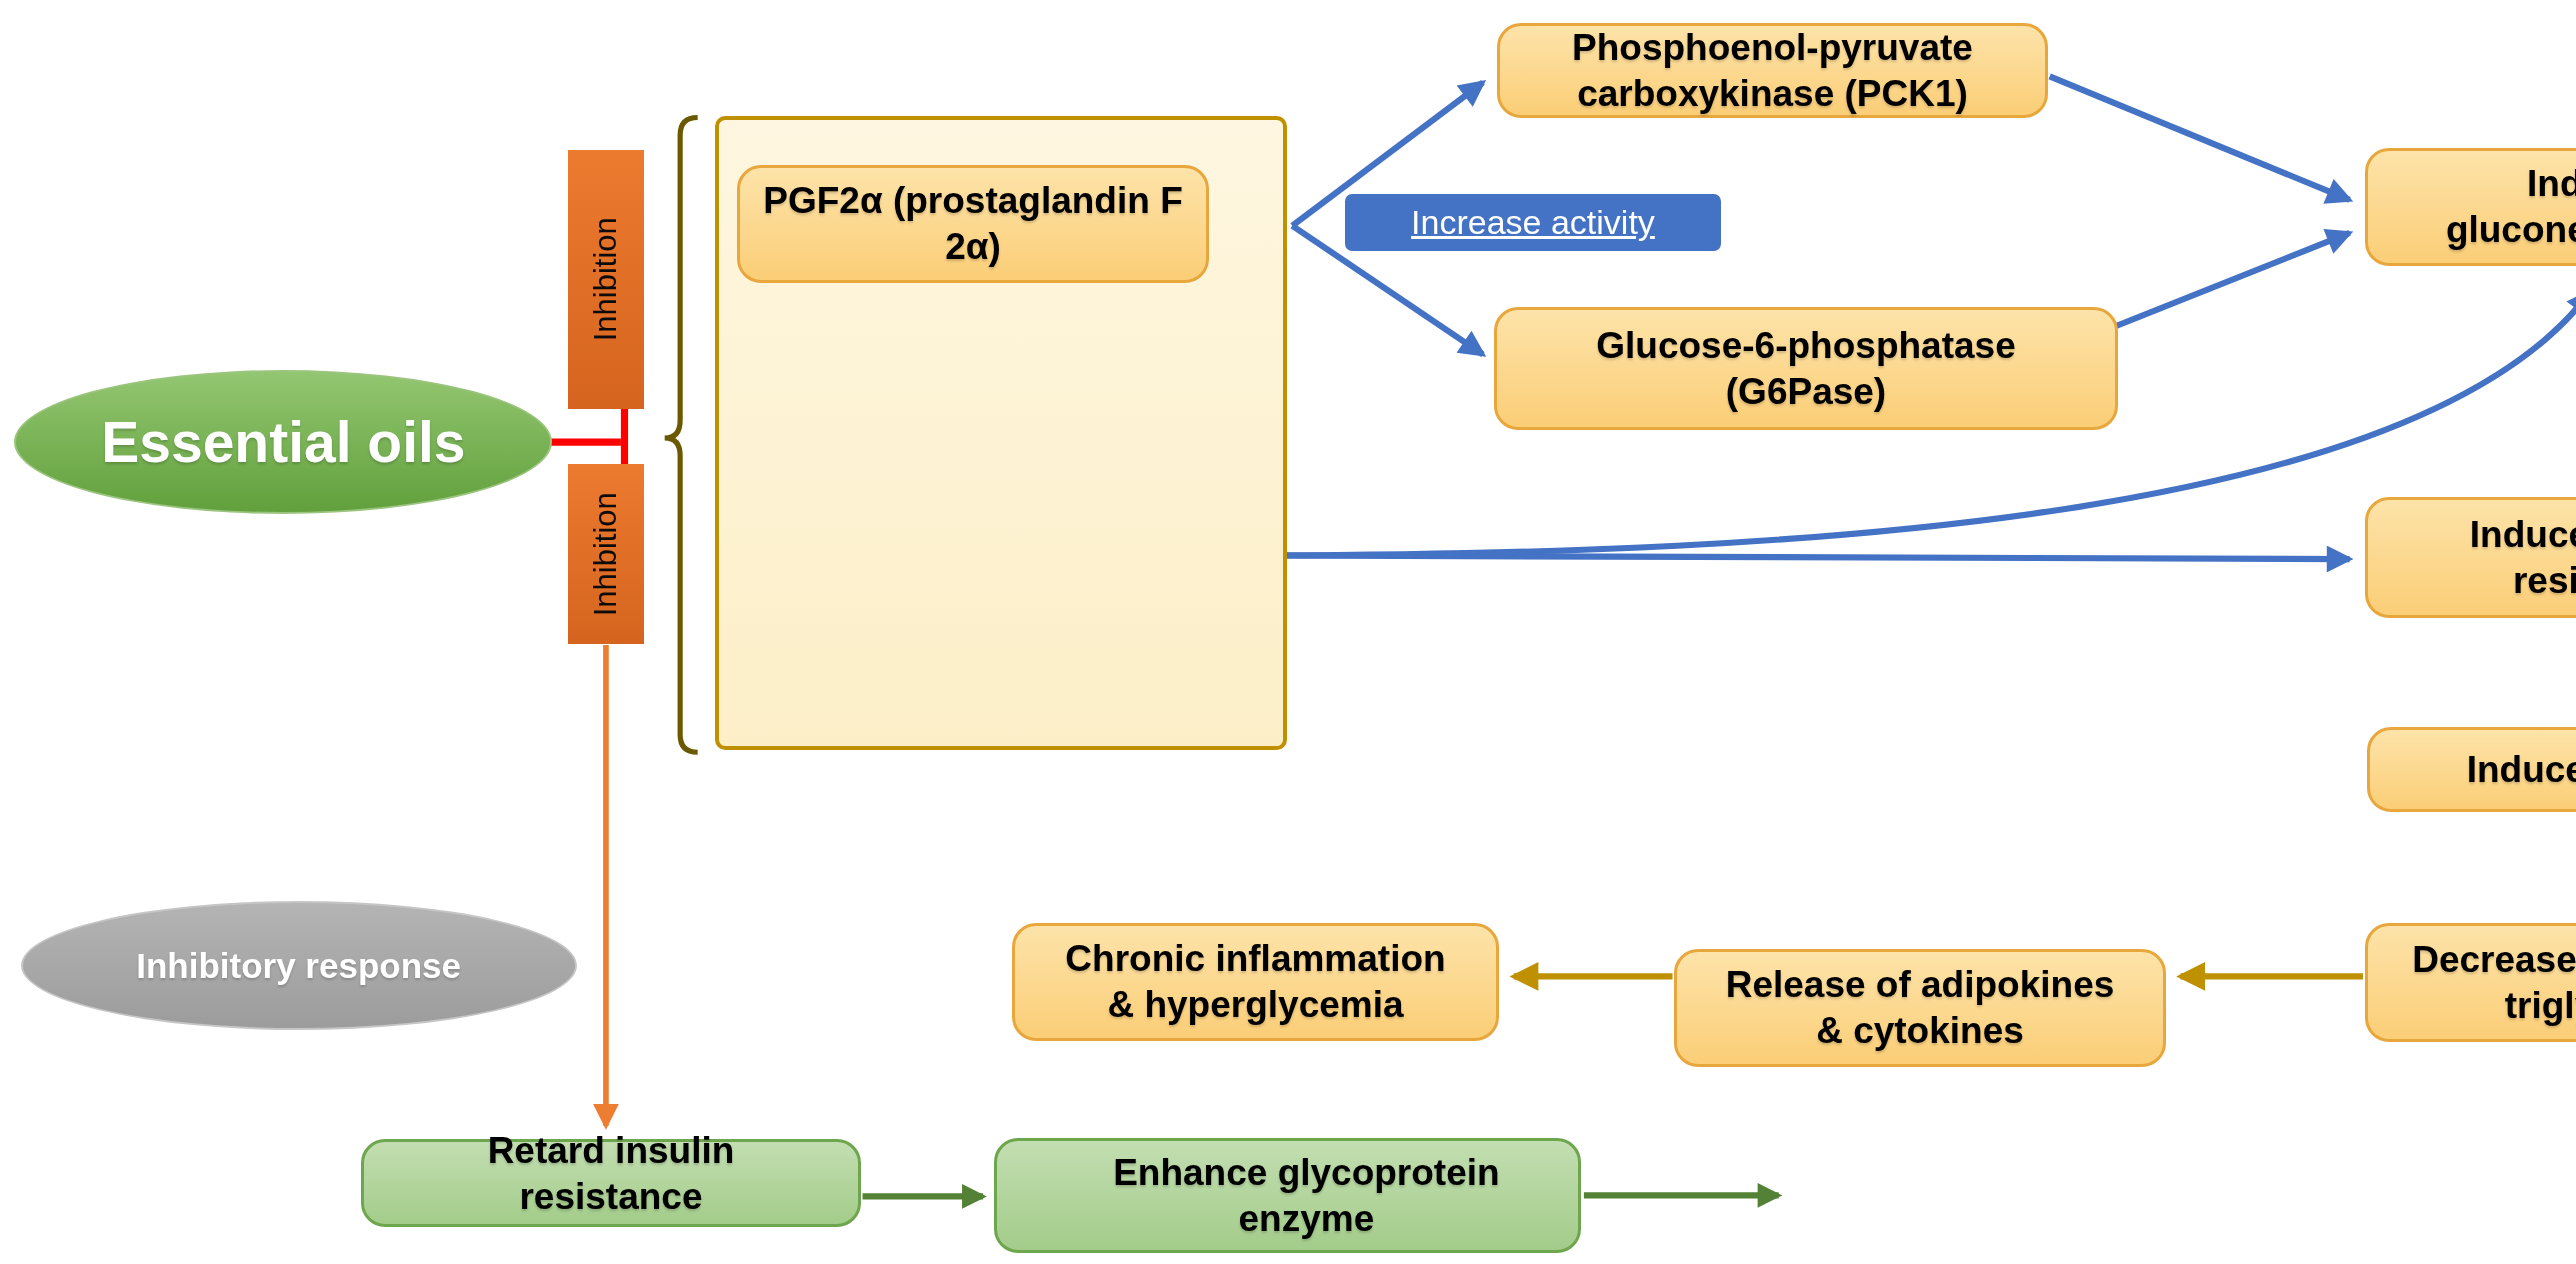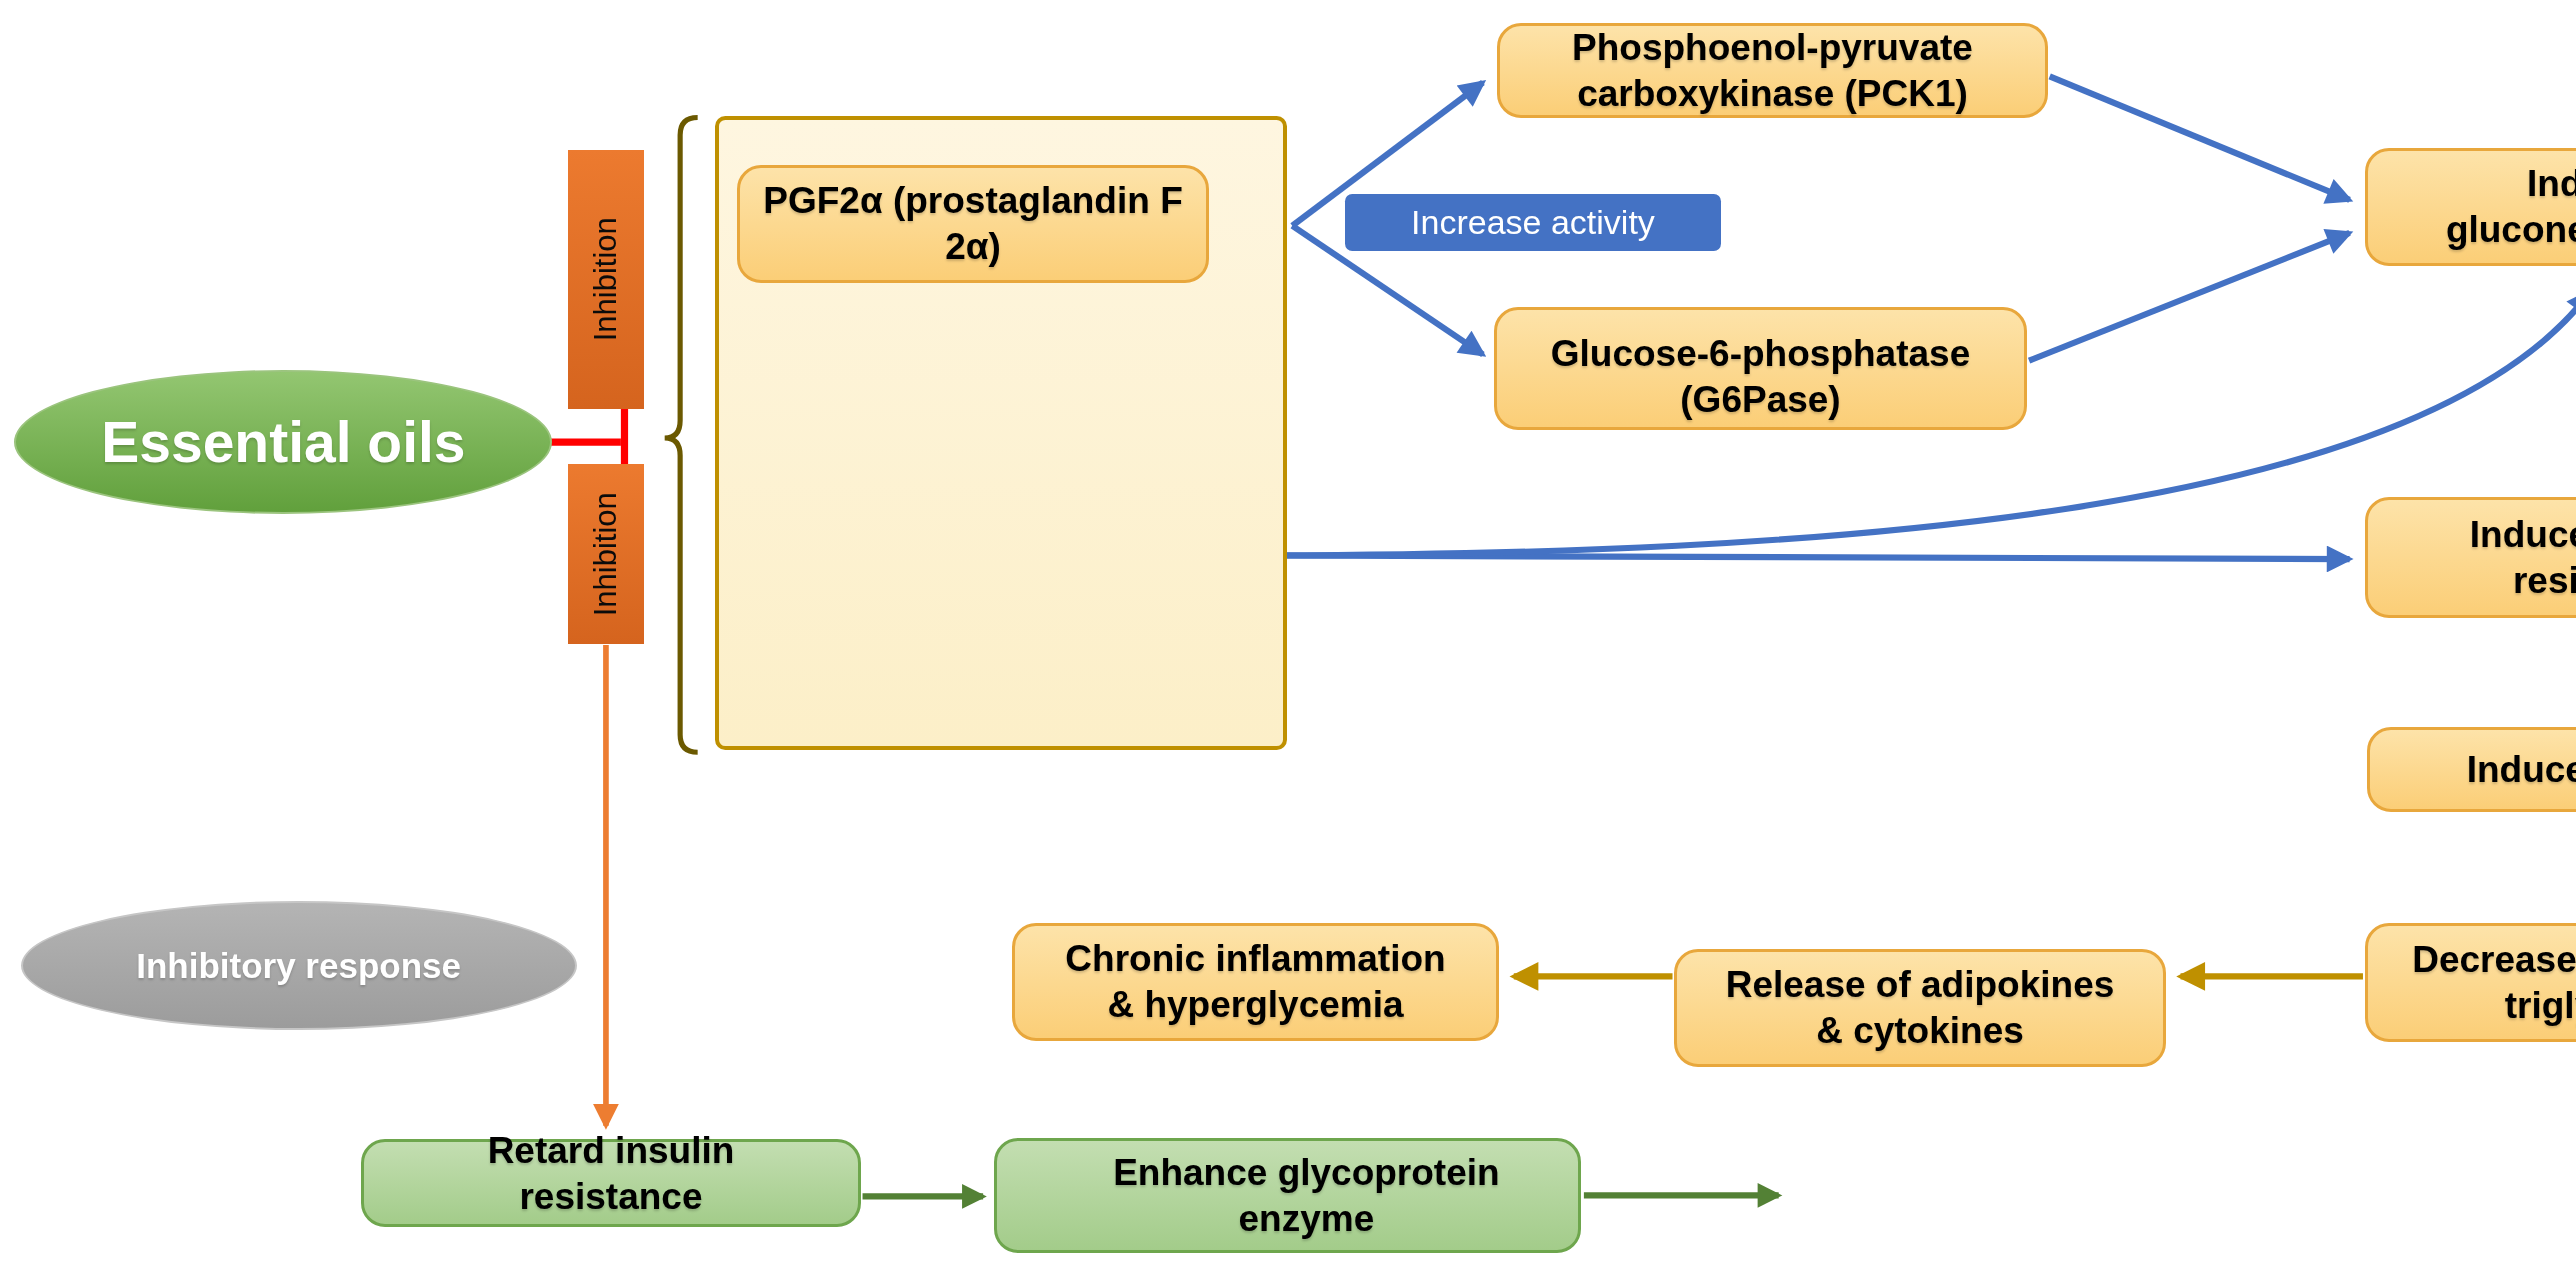--- a/index.html
+++ b/index.html
@@ -51,21 +51,21 @@
   .ellipse-gray{
     background:linear-gradient(180deg,#B4B4B4 0%,#9C9C9C 100%);
     border:2.6px solid #C6C6C6;
     border-radius:50%;
   }
   .ellipse-gray .label{color:#fff;font-size:35px;}
   .blue-tag{
     background:#4472C4;
     border-radius:7.2px;
   }
-  .blue-tag .label{color:#fff;font-weight:400;font-size:34px;text-shadow:none;}
+  .blue-tag .label{color:#fff;font-weight:400;font-size:34px;text-shadow:none;text-decoration:underline;}
   .bar{
     background:linear-gradient(180deg,#EC7A2F 0%,#D5641E 100%);
   }
   .bar .label{
     font-weight:400;font-size:31px;color:#0b0b0b;
     transform:rotate(-90deg);
     white-space:nowrap;
     text-shadow:none;
   }
 </style>
@@ -140,21 +140,21 @@
   </div>
 
   <div class="node blue-tag" style="left:1345px;top:194px;width:376px;height:57px;">
     <span class="label">Increase activity</span>
   </div>
 
   <div class="node orange" style="left:1497px;top:23px;width:551px;height:95px;">
     <span class="label">Phosphoenol-pyruvate
 carboxykinase (PCK1)</span>
   </div>
-  <div class="node orange" style="left:1494px;top:307px;width:533px;height:123px;align-items:flex-end;">
+  <div class="node orange" style="left:1494px;top:307px;width:624px;height:123px;">
     <span class="label">Glucose-6-phosphatase
 (G6Pase)</span>
   </div>
 
   <div class="node orange" style="left:2365px;top:148px;width:464px;height:118px;">
     <span class="label">Induces
 gluconeogenesis</span>
   </div>
   <div class="node orange" style="left:2365px;top:497px;width:479px;height:121px;">
     <span class="label">Induces insulin

